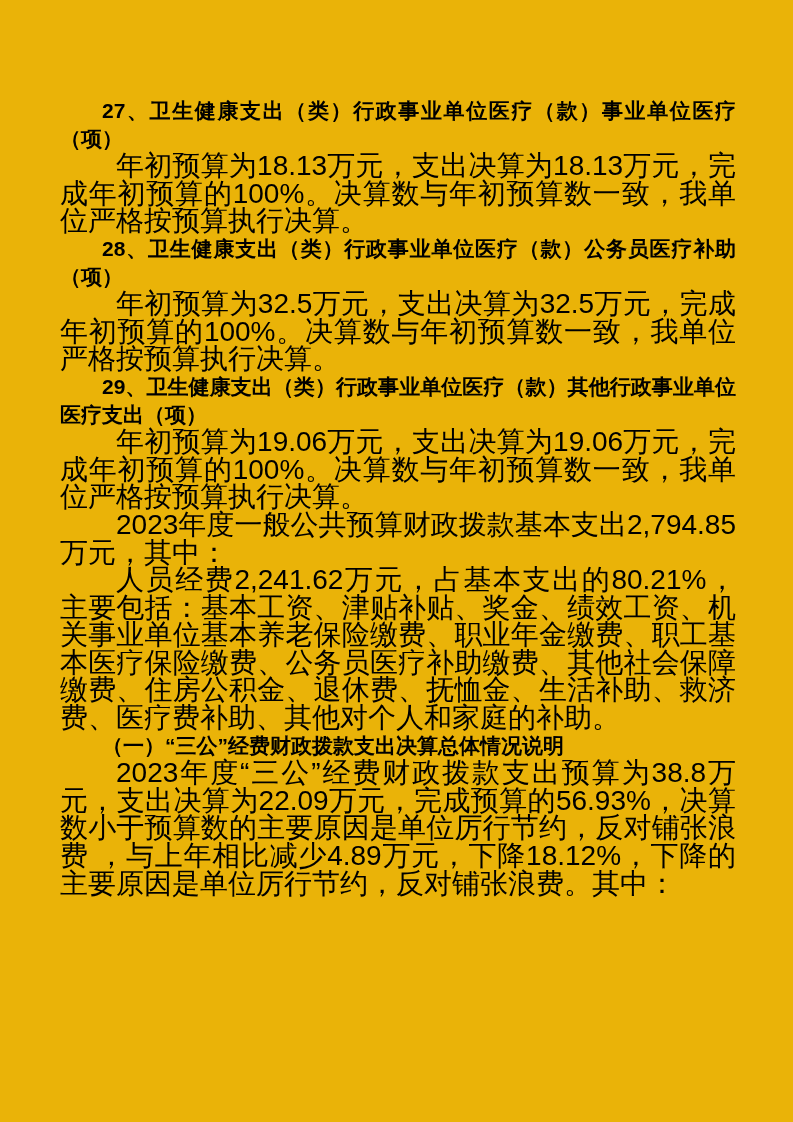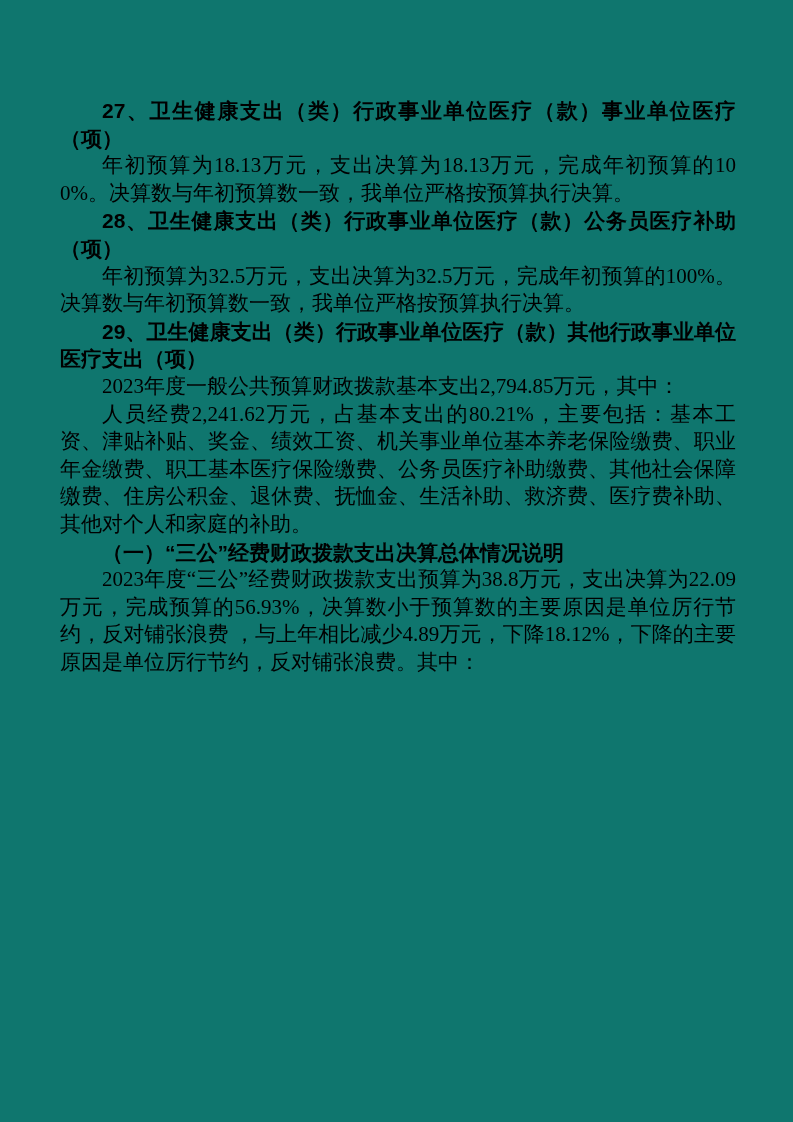--- a/index.html
+++ b/index.html
@@ -2,33 +2,33 @@
 <html lang="zh"><head>
 <meta charset="utf-8">
 <style>
   * { margin: 0; padding: 0; box-sizing: border-box; }
   html, body { background: #ffffff; }
   .page {
     position: relative;
     width: 793px;
     height: 1122px;
     margin: 0 auto;
-    background: #0f766e;
+    background: #eab308;
     color: #000000;
     overflow: hidden;
   }
   .content {
     position: absolute;
     left: 60px;
     top: 97px;
     width: 676px;
   }
   p.para {
-    font-family: Liberation Serif, serif;
-    font-size: 21px;
+    font-family: Liberation Sans, sans-serif;
+    font-size: 28px;
     line-height: 27.6px;
     text-align: justify;
     text-indent: 2em;
     word-break: break-all;
   }
   p.heading {
     font-family: "Liberation Sans", "DejaVu Sans", sans-serif;
     font-weight: bold;
     font-size: 21px;
   }
@@ -36,18 +36,19 @@
 </head>
 <body>
 
 <div class="page">
   <div class="content">
     <p class="para heading">27、卫生健康支出（类）行政事业单位医疗（款）事业单位医疗（项）</p>
     <p class="para">年初预算为18.13万元，支出决算为18.13万元，完成年初预算的100%。决算数与年初预算数一致，我单位严格按预算执行决算。</p>
     <p class="para heading">28、卫生健康支出（类）行政事业单位医疗（款）公务员医疗补助（项）</p>
     <p class="para">年初预算为32.5万元，支出决算为32.5万元，完成年初预算的100%。决算数与年初预算数一致，我单位严格按预算执行决算。</p>
     <p class="para heading">29、卫生健康支出（类）行政事业单位医疗（款）其他行政事业单位医疗支出（项）</p>
+    <p class="para">年初预算为19.06万元，支出决算为19.06万元，完成年初预算的100%。决算数与年初预算数一致，我单位严格按预算执行决算。</p>
     <p class="para">2023年度一般公共预算财政拨款基本支出2,794.85万元，其中：</p>
     <p class="para">人员经费2,241.62万元，占基本支出的80.21%，主要包括：基本工资、津贴补贴、奖金、绩效工资、机关事业单位基本养老保险缴费、职业年金缴费、职工基本医疗保险缴费、公务员医疗补助缴费、其他社会保障缴费、住房公积金、退休费、抚恤金、生活补助、救济费、医疗费补助、其他对个人和家庭的补助。</p>
     <p class="para heading">（一）“三公”经费财政拨款支出决算总体情况说明</p>
     <p class="para">2023年度“三公”经费财政拨款支出预算为38.8万元，支出决算为22.09万元，完成预算的56.93%，决算数小于预算数的主要原因是单位厉行节约，反对铺张浪费 ，与上年相比减少4.89万元，下降18.12%，下降的主要原因是单位厉行节约，反对铺张浪费。其中：</p>
   </div>
 </div>
 
 </body></html>

